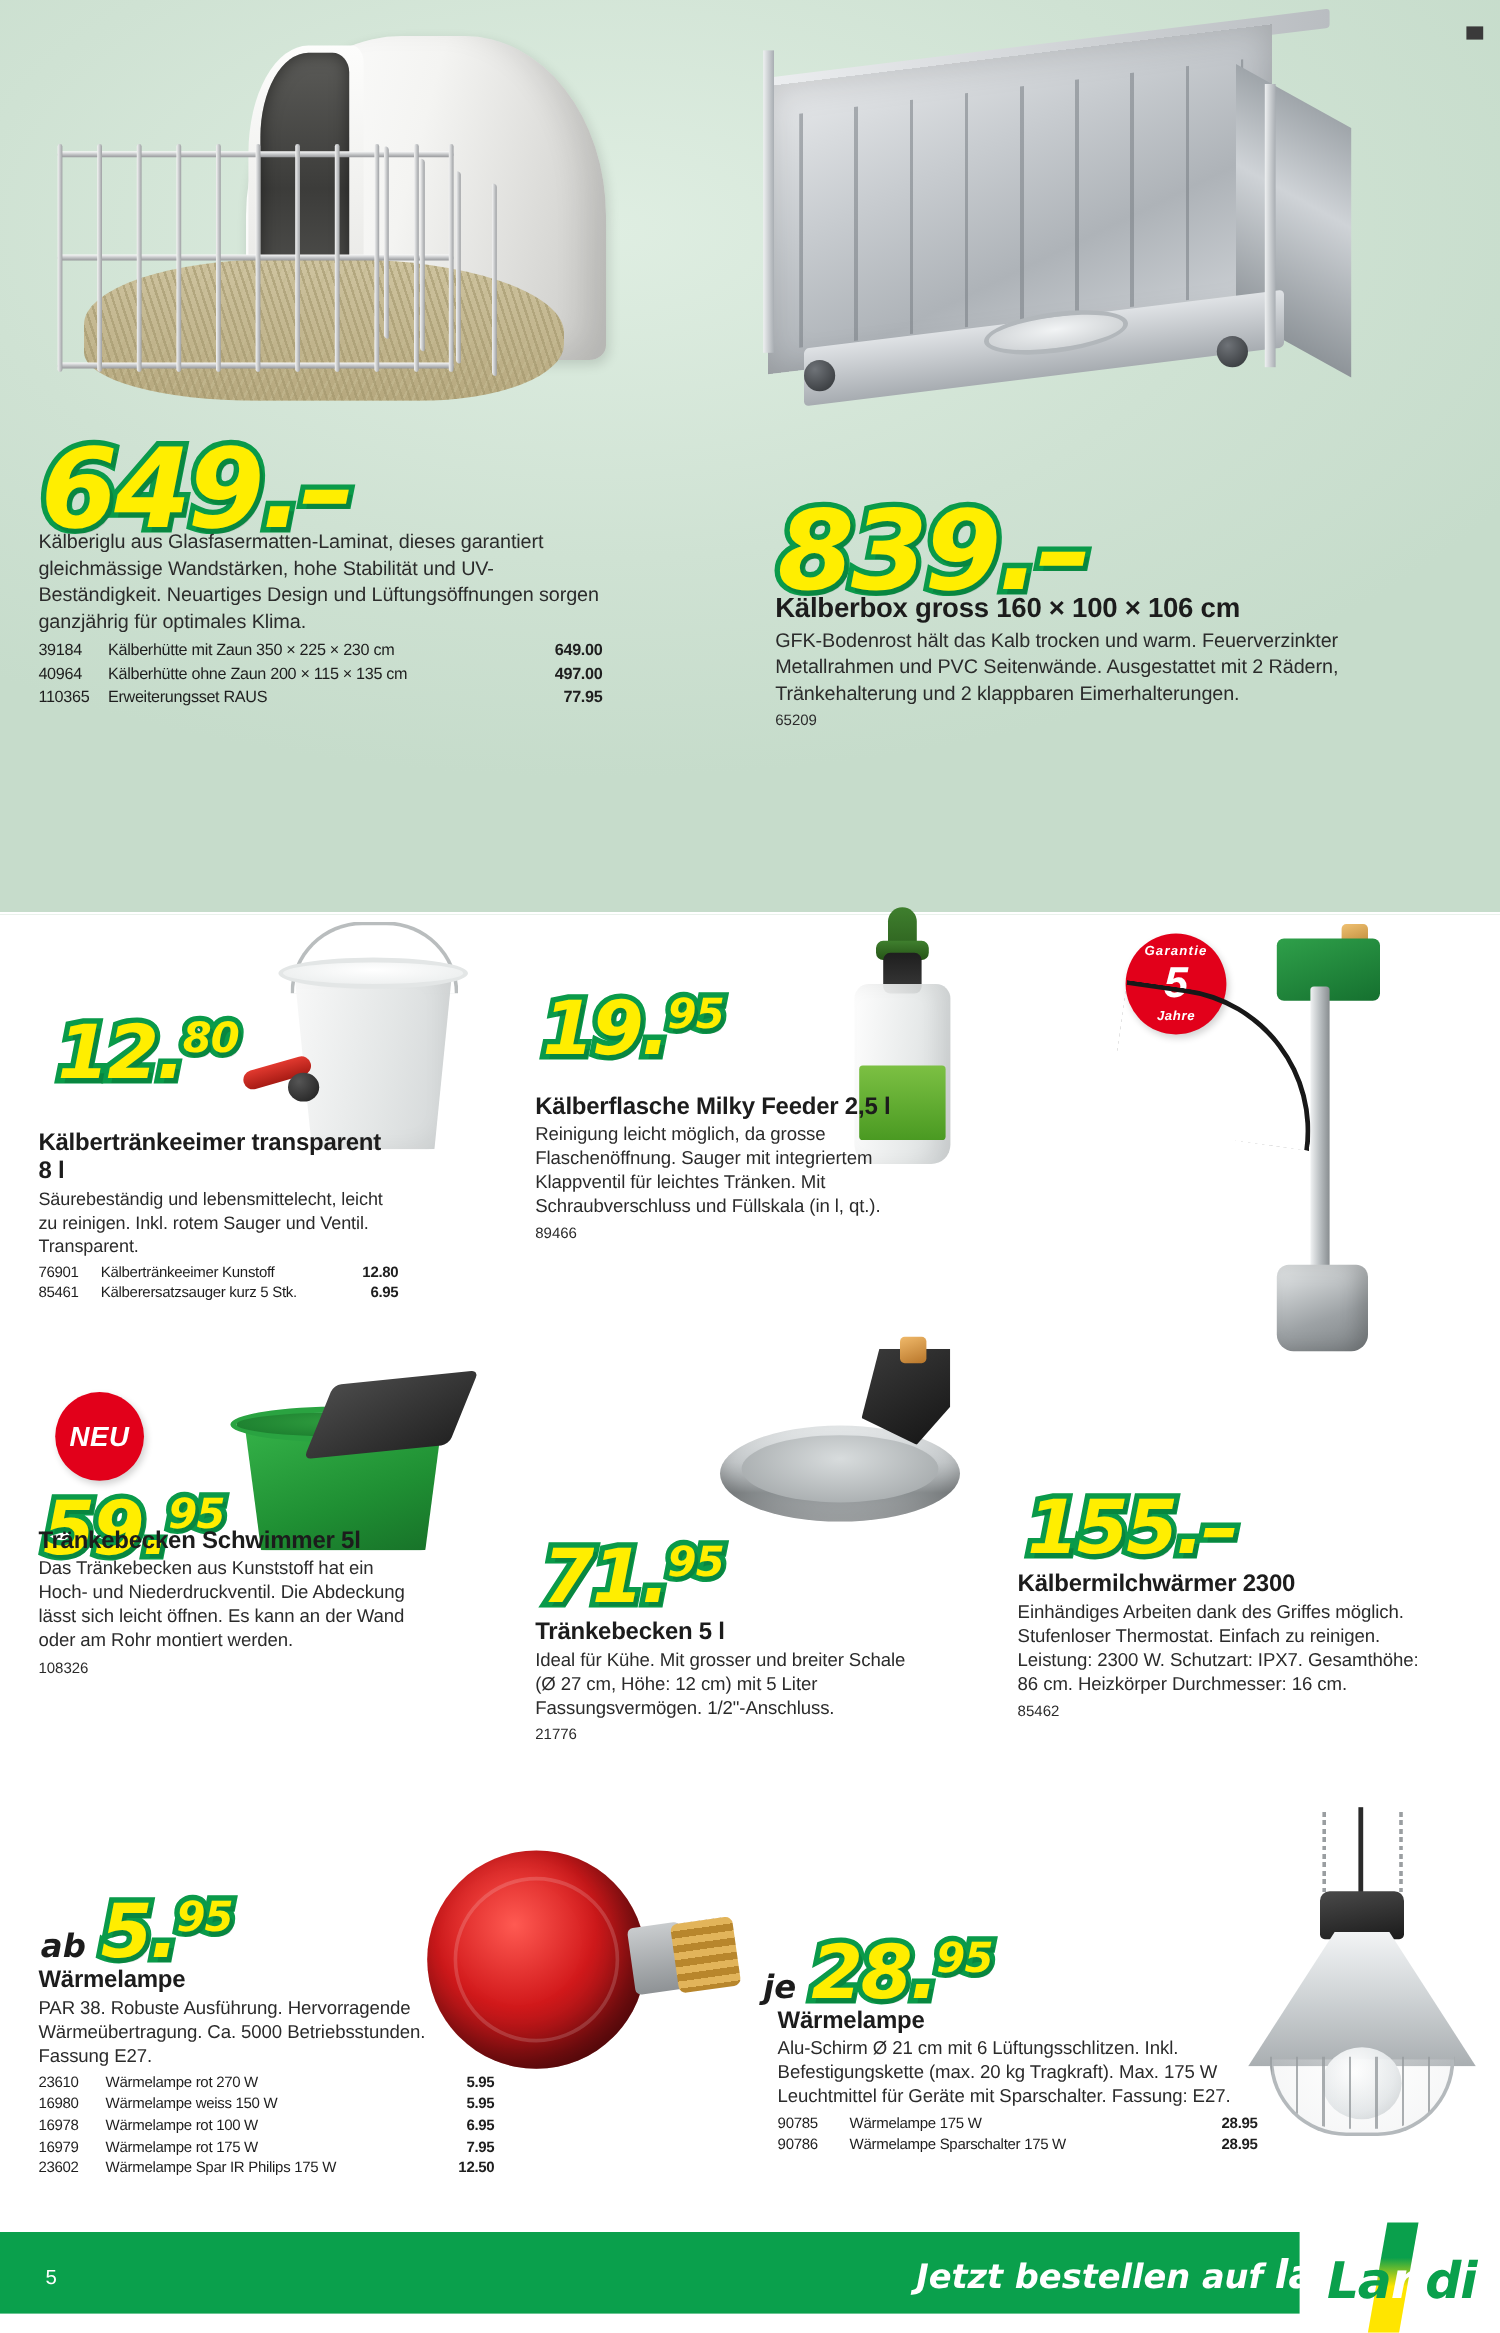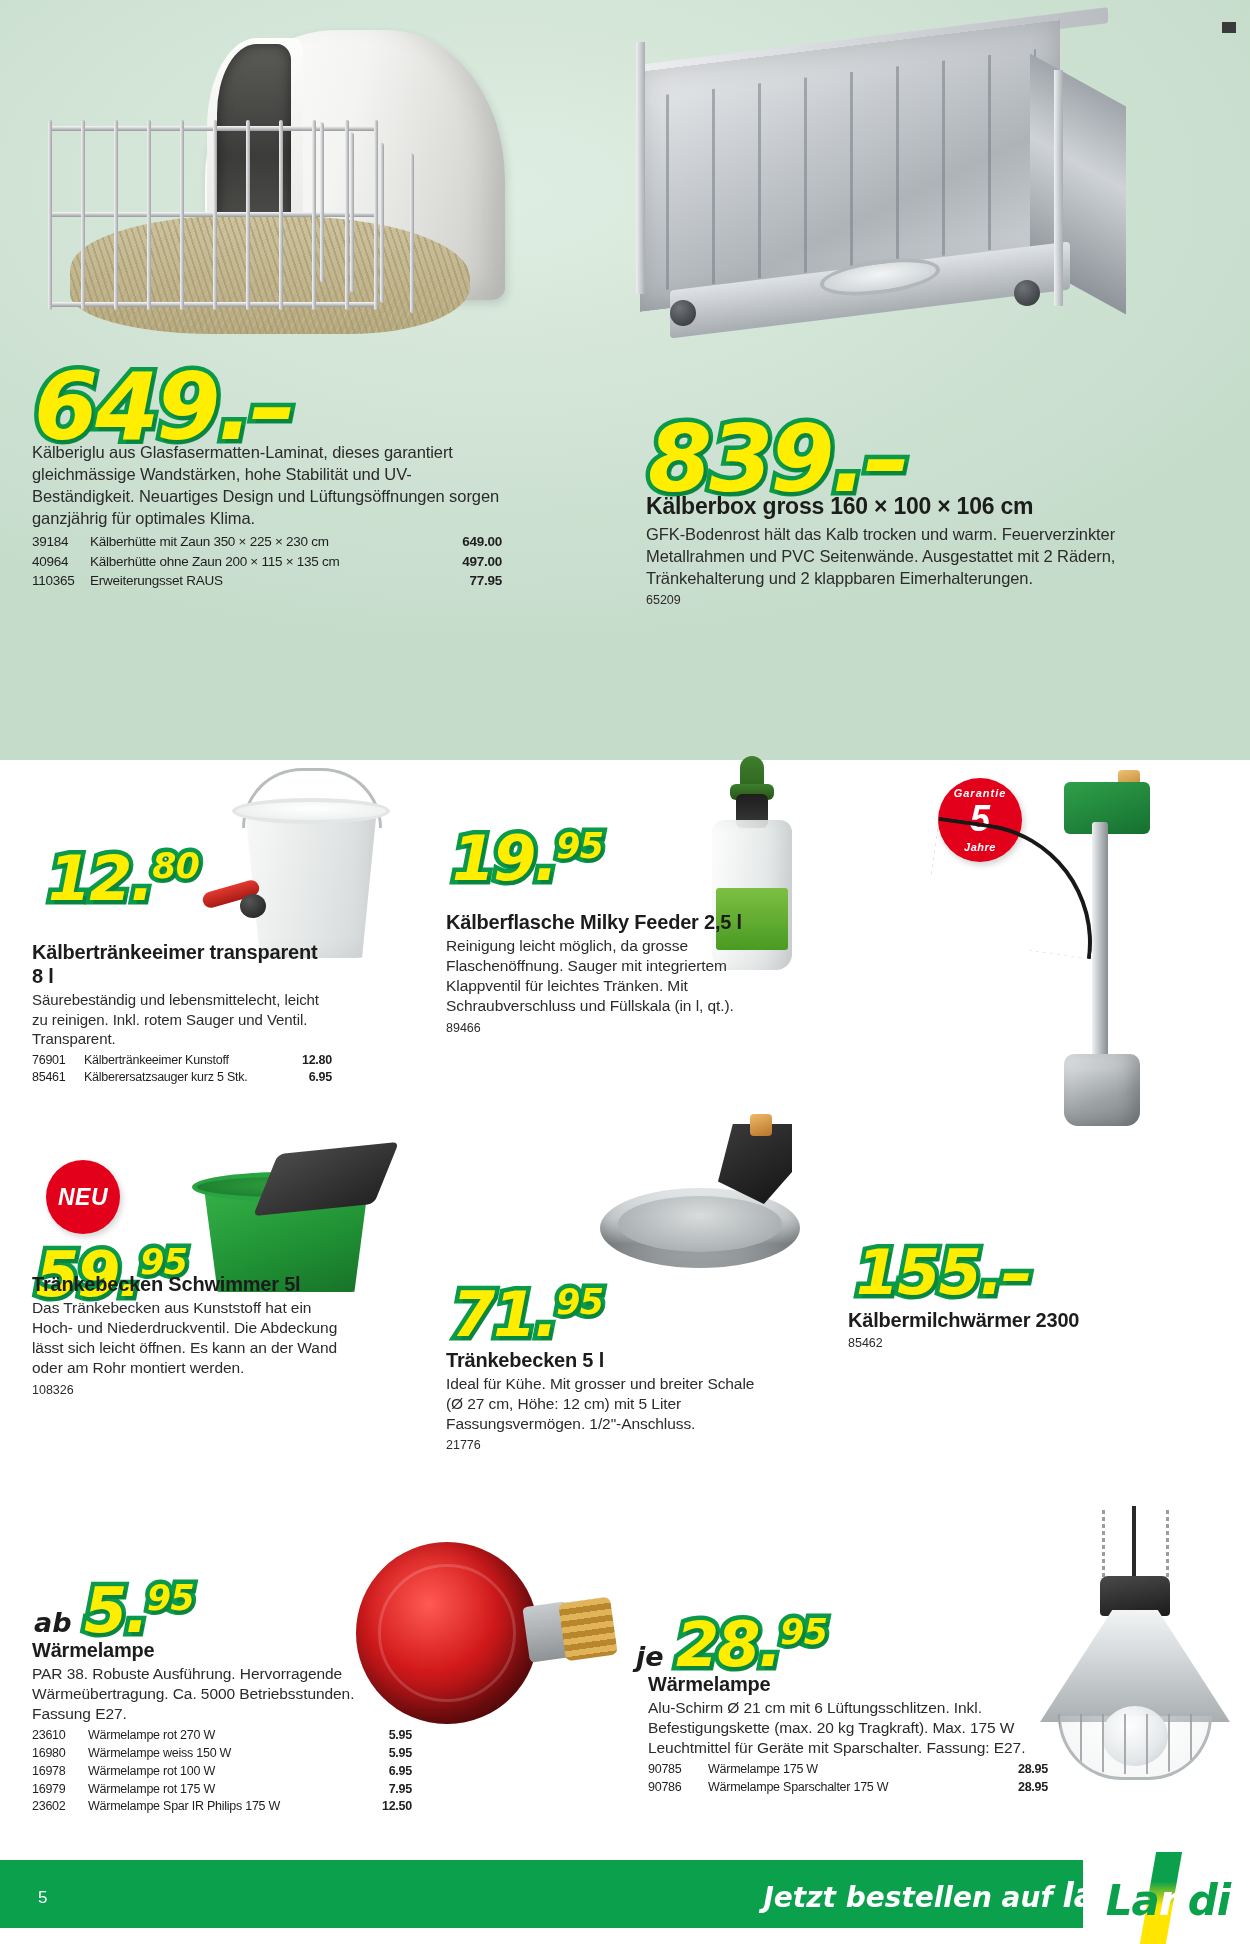--- a/index.html
+++ b/index.html
@@ -554,20 +554,21 @@
     <div class="pdesc" style="font-size:15.5px; line-height:1.3; margin-top:2px;">Ideal für Kühe. Mit grosser und breiter Schale (Ø 27 cm, Höhe: 12 cm) mit 5 Liter Fassungsvermögen. 1/2"-Anschluss.</div>
     <div class="artnum-only">21776</div>
   </div>
 
   <div class="price" style="position:absolute; left:856px; top:1248px; font-size:62px;">
     <span>155</span><span>.</span><span class="dash">–</span>
   </div>
 
   <div style="position:absolute; left:848px; top:1308px; width:340px;">
     <div class="ptitle" style="font-size:20px; line-height:1.2;">Kälbermilchwärmer 2300</div>
+    <div class="pdesc" style="font-size:15.5px; line-height:1.3; margin-top:2px;">Einhändiges Arbeiten dank des Griffes möglich. Stufenloser Thermostat. Einfach zu reinigen. Leistung: 2300 W. Schutzart: IPX7. Gesamthöhe: 86 cm. Heizkörper Durchmesser: 16 cm.</div>
     <div class="artnum-only">85462</div>
   </div>
 
   <div class="redlamp" style="left:356px; top:1542px; width:270px; height:190px;">
     <div class="r-glass"></div>
       <div class="r-ring"></div>
     <div class="r-neck"></div>
       <div class="r-base"></div>
   </div>
 

